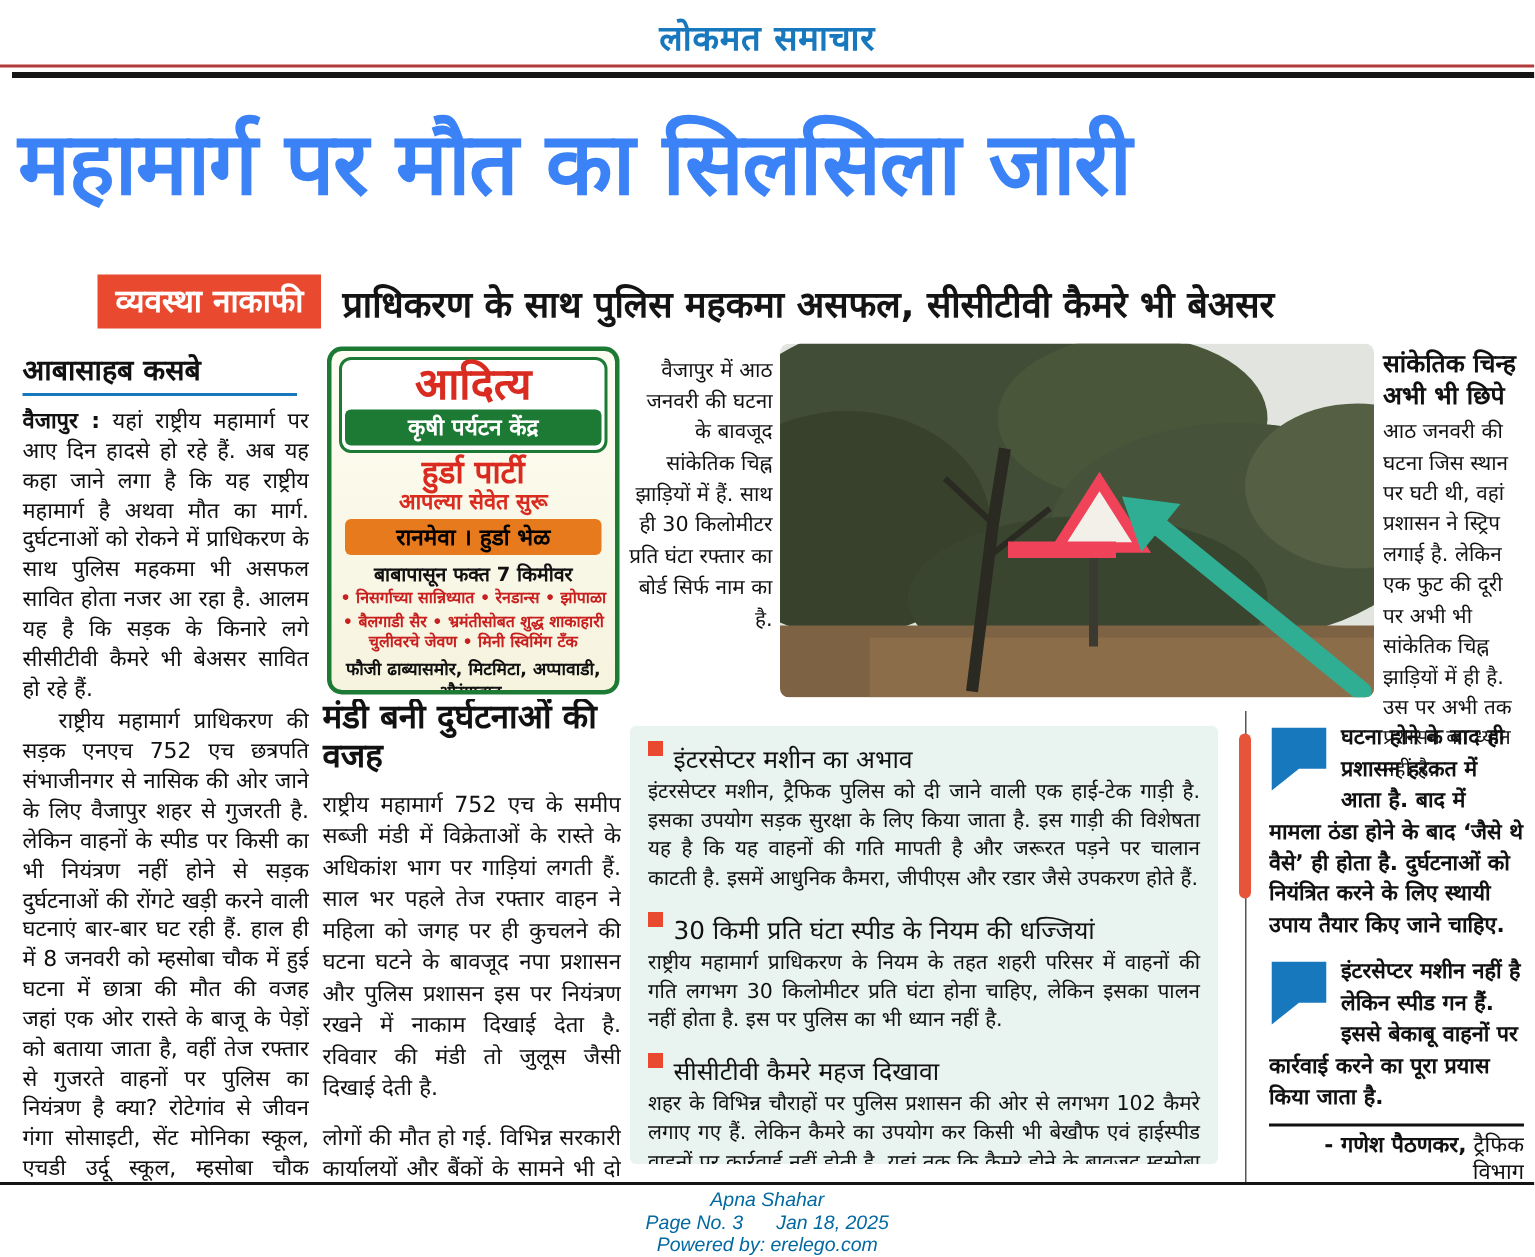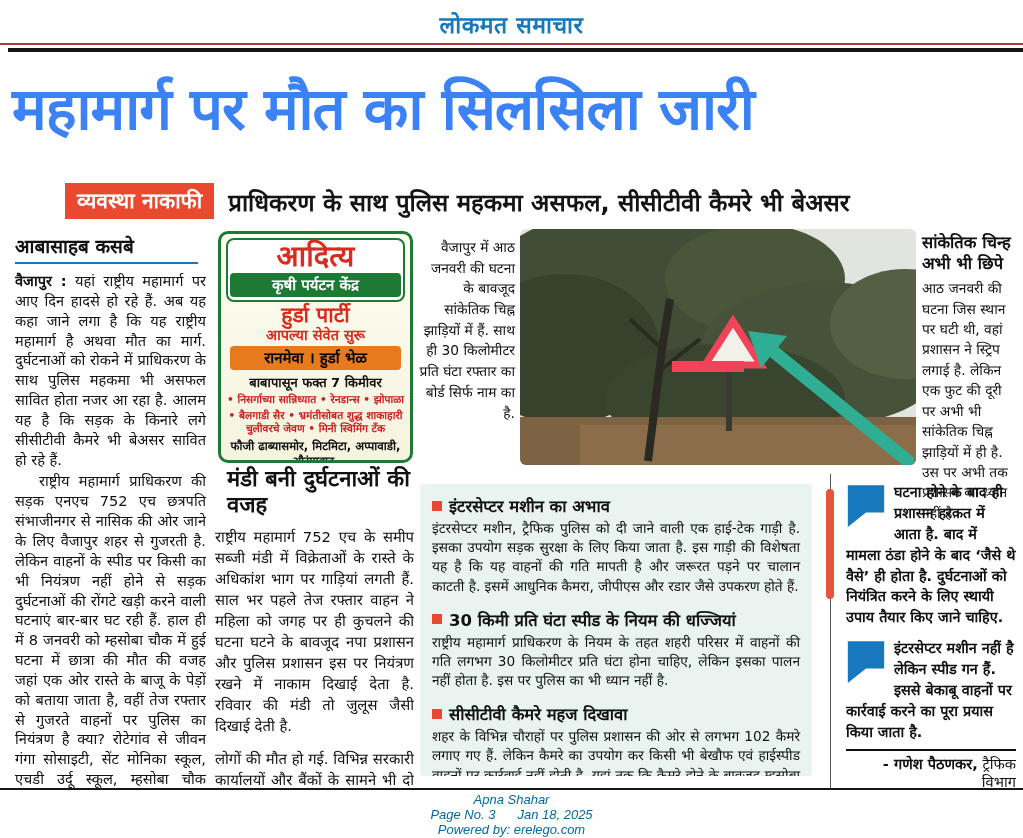--- a/index.html
+++ b/index.html
@@ -35,37 +35,37 @@
                  padding:1px 4px 3px; margin-top:2px; }
   .ad-line1 { color:#d92b1f; font-weight:800; font-size:21px; margin-top:2px; line-height:1.1; }
   .ad-line2 { color:#d92b1f; font-weight:800; font-size:14.5px; line-height:1.1; }
   .ad-banner { background:#e87a1e; color:#000000; font-weight:800; font-size:15px; width:96%;
                border-radius:4px; padding:1px 2px 3px; margin-top:3px; }
   .ad-distance { font-weight:800; font-size:13px; margin-top:3px; }
   .ad-feature { color:#c81f1f; font-weight:700; font-size:10.6px; line-height:1.25; margin-top:2px; }
   .ad-address { font-weight:800; font-size:11.6px; margin-top:3px; }
 
   .mandi { position:absolute; top:466px; left:215px; width:199px; height:322px; overflow:hidden; }
-  .mandi-heading { font-size:22px; font-weight:800; line-height:1.18; margin-bottom:8px;margin-left:12px; }
+  .mandi-heading { font-size:22px; font-weight:800; line-height:1.18; margin-bottom:8px; }
   .mandi p { font-size:14.8px; line-height:1.42; text-align:justify; }
   .mandi p + p { margin-top:12px; }
 
   .caption { position:absolute; top:237px; left:418px; width:97px; font-size:13.8px; line-height:1.5;
              text-align:right; font-weight:500; }
 
   .photo { position:absolute; top:229px; left:520px; width:396px; height:236px; border-radius:6px; overflow:hidden; }
 
   .sidebar { position:absolute; top:233px; left:922px; width:96px; height:240px; }
   .sidebar-heading { font-size:16.5px; font-weight:800; line-height:1.25; margin-bottom:4px; }
   .sidebar-body { font-size:13.8px; line-height:1.48; }
 
   .infobox { position:absolute; top:484px; left:420px; width:392px; height:292px; background:#e9f3ef;
              border-radius:4px; padding:10px 12px; overflow:hidden; }
   .ib-section + .ib-section { margin-top:12px; }
-  .ib-heading { font-size:16.5px; font-weight:700; display:flex; align-items:center; gap:7px; }
+  .ib-heading { font-size:16.5px; font-weight:400; display:flex; align-items:flex-start; gap:7px; }
   .ib-bullet { width:10px; height:10px; background:#e8492f; flex:0 0 auto; }
   .ib-body { font-size:13.7px; line-height:1.4; text-align:justify; margin-top:2px; }
 
   .vrule { position:absolute; top:474px; left:830px; width:1px; height:314px; background:#555; }
   .vrule-red { position:absolute; top:489px; left:826px; width:8px; height:110px; background:#e8543a; border-radius:4px; }
 
   .quotes { position:absolute; top:482px; left:846px; width:170px; height:306px; overflow:hidden; }
   .quote-icon { float:left; width:40px; height:46px; margin:2px 8px 2px 0; }
   .quote-text { font-size:14.4px; font-weight:700; line-height:1.45; }
   .quote-rule { border:0; border-top:2px solid #111; margin:6px 0 4px; }

